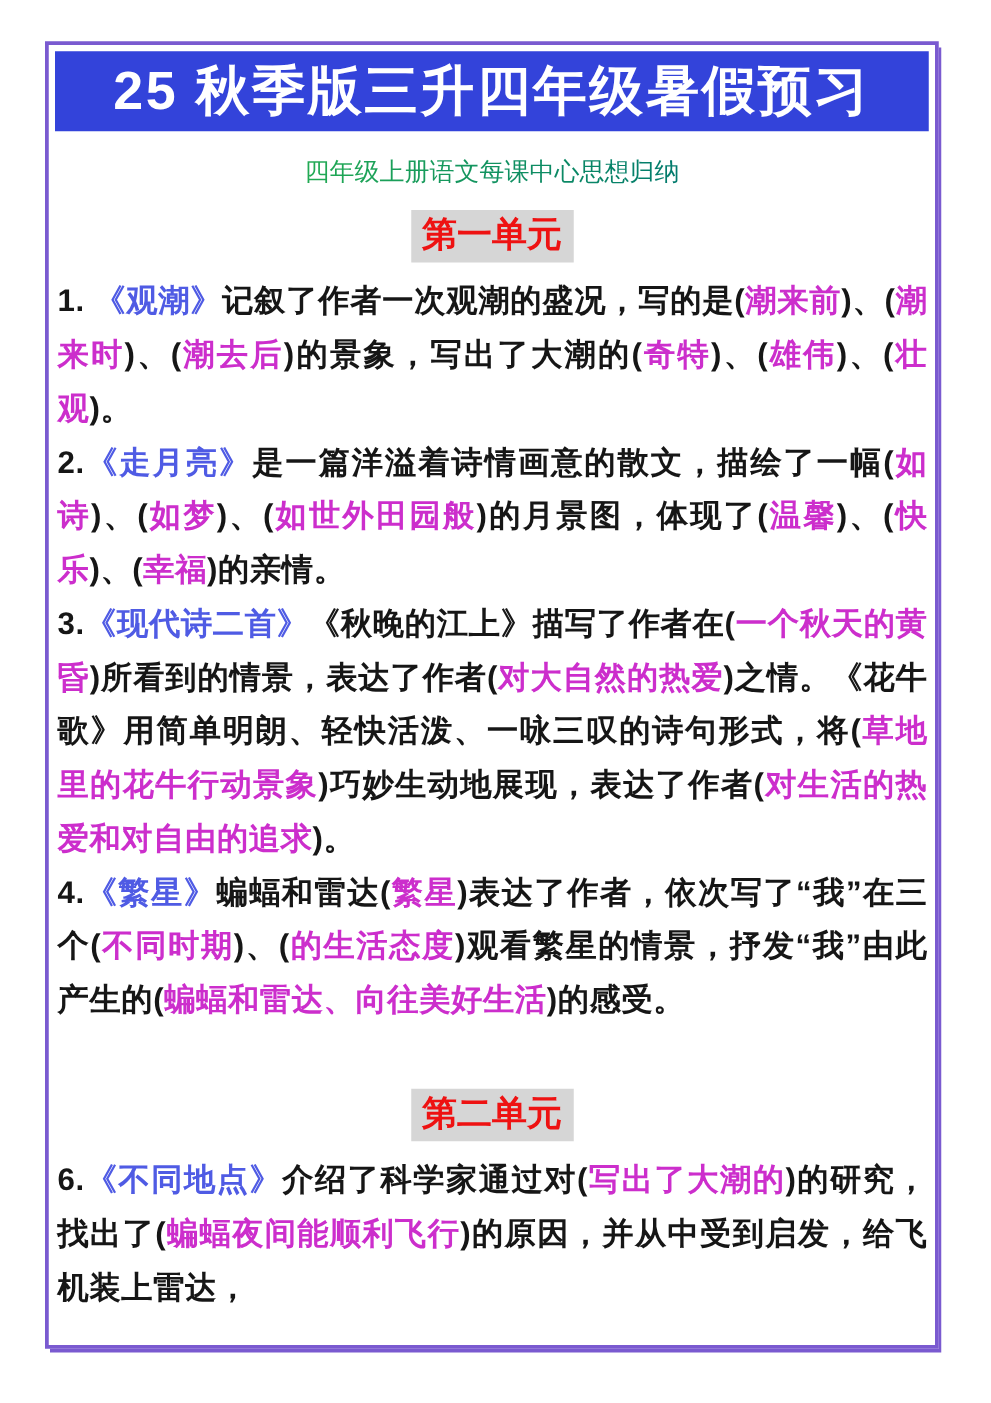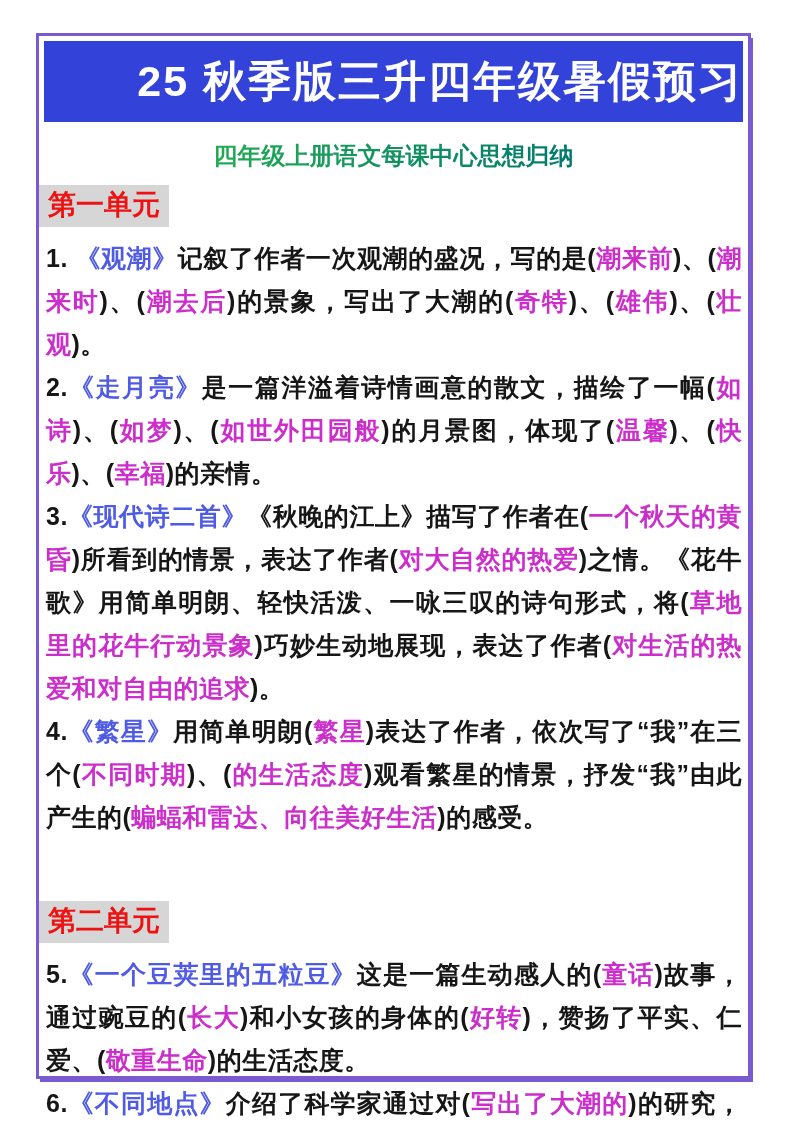--- a/index.html
+++ b/index.html
@@ -17,42 +17,42 @@
     top: 33px;
     width: 715px;
     height: 1046px;
     background: var(--page-bg, #ffffff);
     border: 3px solid var(--frame-border, #7a5ad0);
     box-shadow: 3px 4px 0 -1px var(--frame-border, #7a5ad0);
     box-sizing: border-box;
   }
   .banner {
     margin: 5px 5px 0 5px;
-    height: 81px;
+    height: 64px;
     background: var(--banner-bg, #3343da);
     color: var(--banner-text, #ffffff);
     display: flex;
     align-items: center;
-    justify-content: flex-end;
+    justify-content: center;
     font-size: 43px;
     font-weight: 800;
     letter-spacing: 2px;
     white-space: nowrap;
   }
   .subtitle-row {
     text-align: center;
     margin-top: 11px;
     line-height: 0;
   }
   .subtitle {
     display: inline-block;
     background: var(--subtitle-bg, #ffff00);
     padding: 6px 13px 8px 13px;
-    font-size: 24px;
-    font-weight: 700;
+    font-size: 20px;
+    font-weight: 400;
     line-height: 33px;
     color: var(--subtitle-green-start, #23ac52);
   }
   @supports (-webkit-background-clip: text) {
     .subtitle {
       background-color: var(--subtitle-bg, #ffff00);
       background-image: linear-gradient(90deg,
         var(--subtitle-green-start, #23ac52) 0%,
         var(--subtitle-green-end, #00786e) 100%);
       -webkit-background-clip: text;
@@ -64,27 +64,27 @@
     }
     .subtitle::before {
       content: "";
       position: absolute;
       inset: 0;
       background: var(--subtitle-bg, #ffff00);
       z-index: -1;
     }
   }
   .unit-row {
-    text-align: left;
+    text-align: center;
     margin-top: 5px;
     line-height: 0;
     text-decoration: underline;
   }
   .unit-row.second {
-    margin-top: 62px;
+    margin-top: 49px;
   }
   .unit-heading {
     display: inline-block;
     background: var(--unit-heading-bg, #d6d6d6);
     color: var(--unit-heading-text, #ee1212);
     font-size: 28px;
     font-weight: 800;
     line-height: 32px;
     padding: 4px 9px 6px 9px;
   }
@@ -118,27 +118,26 @@
   </div>
 
   <section>
     <div class="unit-row">
       <span class="unit-heading">第一单元</span>
     </div>
     <div class="body-area">
       <p class="para"><span class="seg-k">1. </span><span class="seg-b">《观潮》</span><span class="seg-k">记叙了作者一次观潮的盛况，写的是(</span><span class="seg-m">潮来前</span><span class="seg-k">)、(</span><span class="seg-m">潮来时</span><span class="seg-k">)、(</span><span class="seg-m">潮去后</span><span class="seg-k">)的景象，写出了大潮的(</span><span class="seg-m">奇特</span><span class="seg-k">)、(</span><span class="seg-m">雄伟</span><span class="seg-k">)、(</span><span class="seg-m">壮观</span><span class="seg-k">)。</span></p>
       <p class="para"><span class="seg-k">2.</span><span class="seg-b">《走月亮》</span><span class="seg-k">是一篇洋溢着诗情画意的散文，描绘了一幅(</span><span class="seg-m">如诗</span><span class="seg-k">)、(</span><span class="seg-m">如梦</span><span class="seg-k">)、(</span><span class="seg-m">如世外田园般</span><span class="seg-k">)的月景图，体现了(</span><span class="seg-m">温馨</span><span class="seg-k">)、(</span><span class="seg-m">快乐</span><span class="seg-k">)、(</span><span class="seg-m">幸福</span><span class="seg-k">)的亲情。</span></p>
       <p class="para"><span class="seg-k">3.</span><span class="seg-b">《现代诗二首》</span><span class="seg-k">《秋晚的江上》描写了作者在(</span><span class="seg-m">一个秋天的黄昏</span><span class="seg-k">)所看到的情景，表达了作者(</span><span class="seg-m">对大自然的热爱</span><span class="seg-k">)之情。《花牛歌》用简单明朗、轻快活泼、一咏三叹的诗句形式，将(</span><span class="seg-m">草地里的花牛行动景象</span><span class="seg-k">)巧妙生动地展现，表达了作者(</span><span class="seg-m">对生活的热爱和对自由的追求</span><span class="seg-k">)。</span></p>
-      <p class="para"><span class="seg-k">4.</span><span class="seg-b">《繁星》</span><span class="seg-k">用简单明朗(</span><span class="seg-m">繁星</span><span class="seg-k">)表达了作者，依次写了“我”在三个(</span><span class="seg-m">不同时期</span><span class="seg-k">)、(</span><span class="seg-m">的生活态度</span><span class="seg-k">)观看繁星的情景，抒发“我”由此产生的(</span><span class="seg-m">蝙蝠和雷达、向往美好生活</span><span class="seg-k">)的感受。</span></p>
+      <p class="para"><span class="seg-k">4.</span><span class="seg-b">《繁星》</span><span class="seg-k">蝙蝠和雷达(</span><span class="seg-m">繁星</span><span class="seg-k">)表达了作者，依次写了“我”在三个(</span><span class="seg-m">不同时期</span><span class="seg-k">)、(</span><span class="seg-m">的生活态度</span><span class="seg-k">)观看繁星的情景，抒发“我”由此产生的(</span><span class="seg-m">蝙蝠和雷达、向往美好生活</span><span class="seg-k">)的感受。</span></p>
     </div>
   </section>
 
   <section>
     <div class="unit-row second">
       <span class="unit-heading">第二单元</span>
     </div>
     <div class="body-area">
-      <p class="para"><span class="seg-k">5.</span><span class="seg-b">《一个豆荚里的五粒豆》</span><span class="seg-k">这是一篇生动感人的(</span><span class="seg-m">童话</span><span class="seg-k">)故事，通过豌豆的(</span><span class="seg-m">长大</span><span class="seg-k">)和小女孩的身体的(</span><span class="seg-m">好转</span><span class="seg-k">)，赞扬了平实、仁爱、(</span><span class="seg-m">敬重生命</span><span class="seg-k">)的生活态度。</span></p>
       <p class="para"><span class="seg-k">6.</span><span class="seg-b">《不同地点》</span><span class="seg-k">介绍了科学家通过对(</span><span class="seg-m">写出了大潮的</span><span class="seg-k">)的研究，找出了(</span><span class="seg-m">蝙蝠夜间能顺利飞行</span><span class="seg-k">)的原因，并从中受到启发，给飞机装上雷达，</span></p>
     </div>
   </section>
 
 </div>
 
 </body></html>

